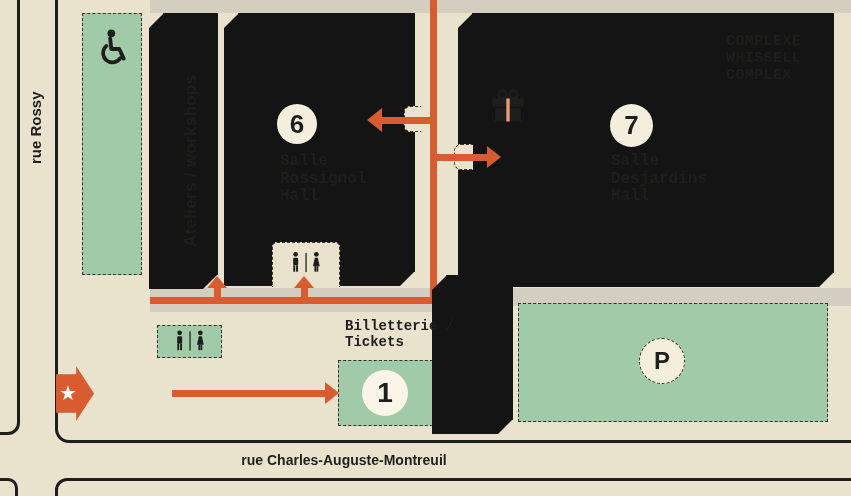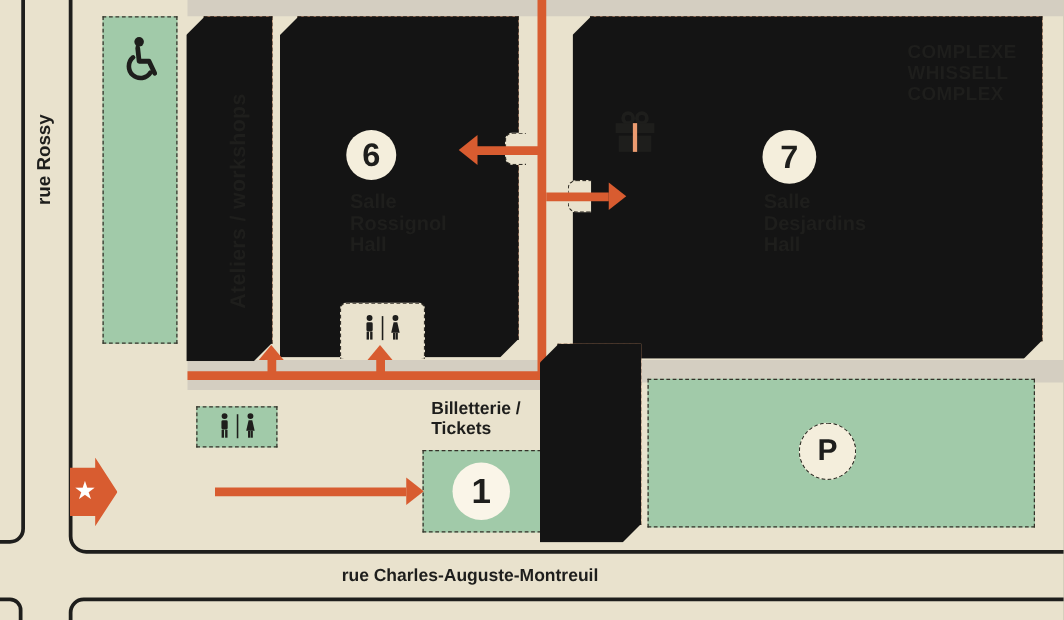--- a/index.html
+++ b/index.html
@@ -3,21 +3,21 @@
 <meta charset="utf-8">
 <style>
   html,body{margin:0;padding:0;background:#b9b2a4;}
   *{box-sizing:border-box;}
   #stage{
     position:relative;width:851px;height:496px;overflow:hidden;
     background:var(--paper);
     font-family:"Liberation Sans", sans-serif;
     color:var(--ink);
   }
-  .pre{white-space:pre-line;}
+  .pre{white-space:pre-line;font-family:Liberation Mono, monospace;}
 
   
   .block{position:absolute;border:3px solid var(--ink);background:transparent;}
 
   
   .shade{position:absolute;background:var(--ground);z-index:1;}
 
   
   .path{position:absolute;background:var(--accent);z-index:2;}
 
@@ -90,21 +90,21 @@
   <div class="bldg" style="left:163px;top:13px;width:55px;height:262px;"></div>
   <div class="bldg" style="left:238px;top:13px;width:177px;height:259px;"></div>
   <div class="bldg" style="left:472px;top:13px;width:362px;height:260px;"></div>
   <div class="bldg" style="left:446px;top:275px;width:67px;height:145px;"></div>
 
   <div class="notch" style="left:404px;top:106px;width:17px;height:26px;border-right:none;border-radius:6px 0 0 6px;"></div>
   <div class="notch" style="left:454px;top:144px;width:19px;height:26px;border-right:none;border-radius:7px 0 0 7px;"></div>
   <div class="notch" style="left:272px;top:242px;width:68px;height:45px;border-bottom:none;border-radius:5px 5px 0 0;"></div>
 
   <div class="label vlabel" style="left:20px;top:55px;width:32px;height:145px;font-size:15px;">rue Rossy</div>
-  <div class="label" style="left:215px;top:452px;width:322px;text-align:center;font-size:14px;">rue Charles-Auguste-Montreuil</div>
+  <div class="label" style="left:183px;top:452px;width:322px;text-align:center;font-size:14px;">rue Charles-Auguste-Montreuil</div>
 
   <div class="label vlabel" style="left:163px;top:48px;width:55px;height:225px;font-size:17px;letter-spacing:.3px;">Ateliers / workshops</div>
 
   <div class="badge" style="left:277px;top:104px;width:40px;height:40px;">6</div>
   <div class="label pre" style="left:280px;top:153px;">Salle
 Rossignol
 Hall</div>
 
   <div class="badge" style="left:610px;top:104px;width:43px;height:43px;">7</div>
   <div class="label pre" style="left:611px;top:153px;">Salle

